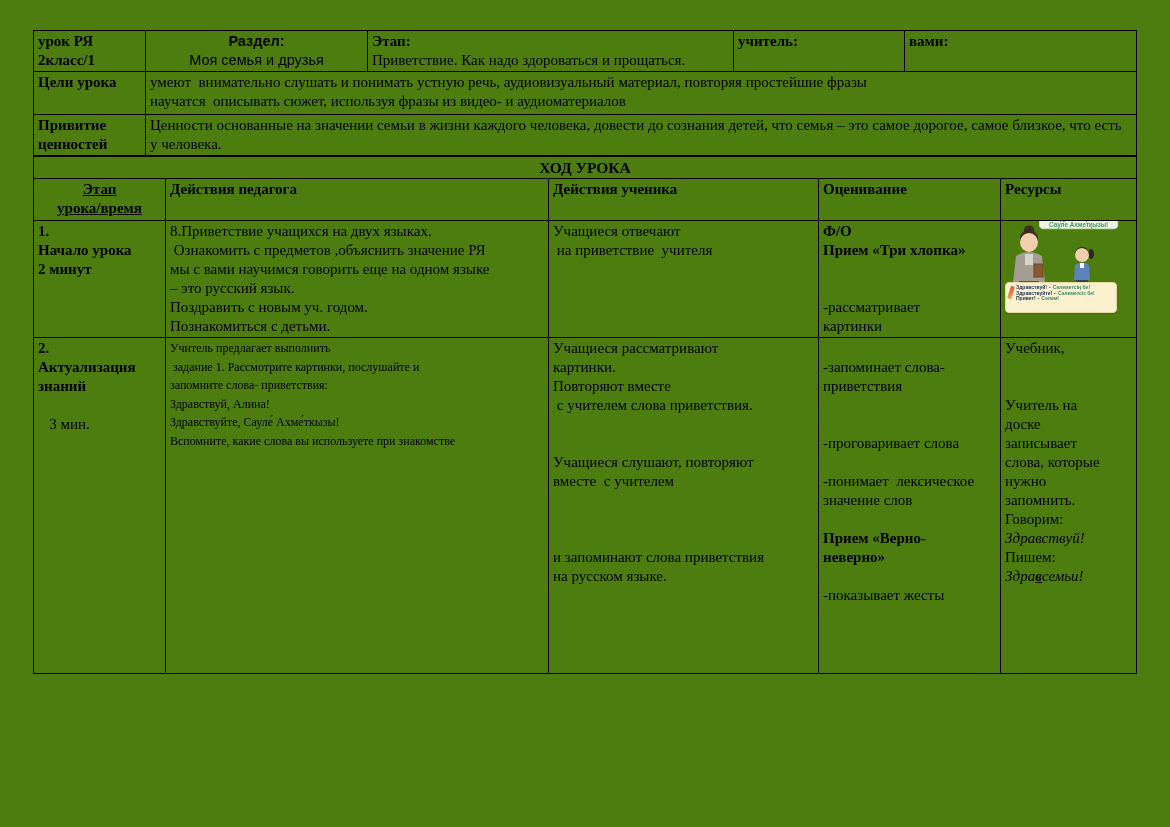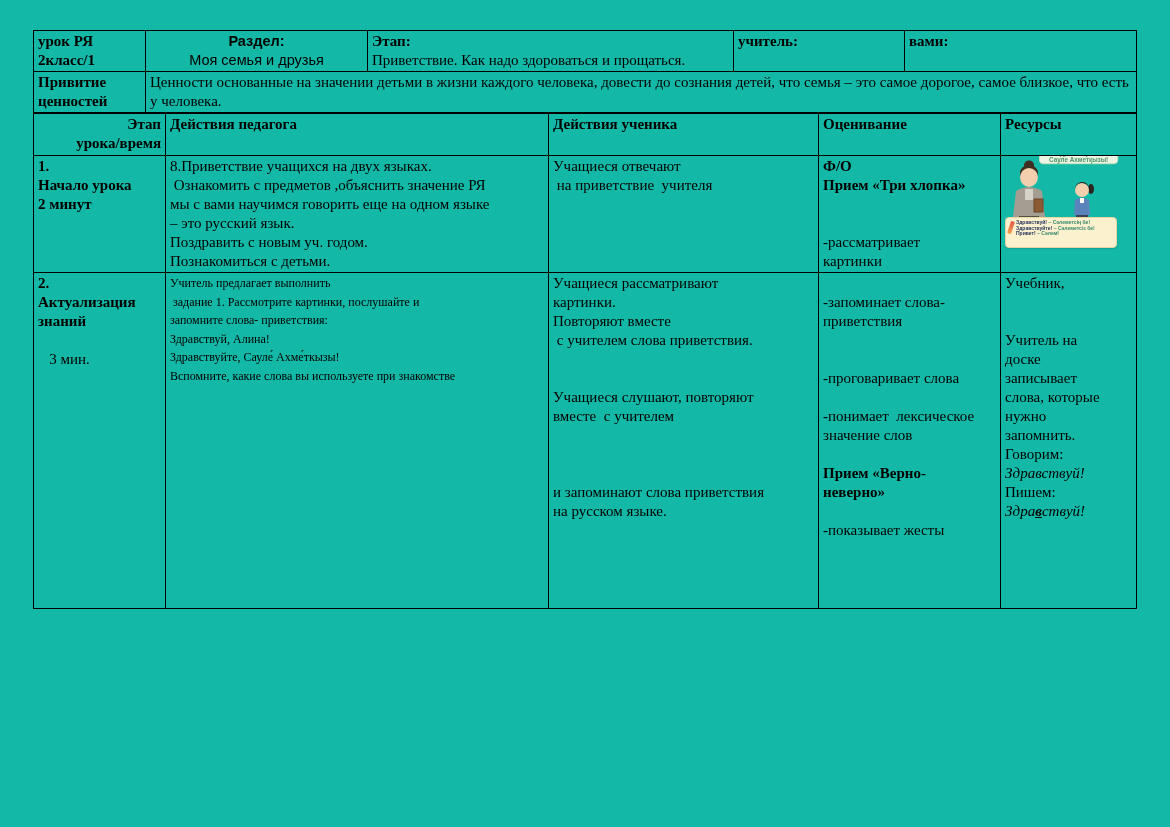--- a/index.html
+++ b/index.html
@@ -1,30 +1,30 @@
 <!DOCTYPE html>
 <html><head>
 <meta charset="utf-8">
 <style>
   html,body{margin:0;padding:0;background:#fff;}
-  .page{position:relative;width:1170px;height:827px;background:#14b8a6;overflow:hidden;
+  .page{position:relative;width:1170px;height:827px;background:#4d7c0f;overflow:hidden;
         font-family:"Liberation Serif",serif;color:#000;}
   .content{position:absolute;left:33px;top:30px;}
   table{border-collapse:collapse;table-layout:fixed;width:1103px;}
   td{border:1px solid #000;vertical-align:top;padding:1px 4px;font-size:15px;line-height:19px;
      overflow:hidden;}
   .b{font-weight:bold;}
   .it{font-style:italic;}
   .u{font-weight:bold;text-decoration:underline;}
   .pre{white-space:pre-wrap;}
   .sans{font-family:"Liberation Sans",sans-serif;font-size:14.5px;text-align:center;}
   .sm{font-size:12px;line-height:18.6px;}
   .title-row td{padding:0;text-align:center;font-weight:bold;font-size:15.5px;line-height:21px;}
   .hdr{font-weight:bold;text-align:left;}
-  .hdr-left{font-weight:bold;text-align:right;}
+  .hdr-left{font-weight:bold;text-align:center;text-decoration:underline;}
   .res-cell{padding:0;position:relative;}
   
   .illus{position:absolute;left:2px;top:0;width:130px;height:112px;overflow:hidden;}
   .bubble{position:absolute;left:36px;top:-8px;width:82px;background:#ecf5e3;border:1px solid #c9dfbc;
           border-radius:5px;padding:1px 2px;color:#4a9464;font-weight:bold;font-size:7px;line-height:7px;
           text-align:center;font-family:"Liberation Sans",sans-serif;transform:scale(.9);transform-origin:top left;}
   .fig-teacher{position:absolute;left:4px;top:3px;width:44px;height:76px;}
   .fig-student{position:absolute;left:68px;top:24px;width:26px;height:54px;}
   .note{position:absolute;left:2px;top:61px;width:112px;height:31px;background:#fbf1cf;
         border:1px solid #e6d6a3;border-radius:4px;display:flex;align-items:flex-start;
@@ -58,37 +58,45 @@
           <div class="b">Раздел:</div>
           <div>Моя семья и друзья</div>
         </td>
         <td>
           <div class="b">Этап:</div>
           <div>Приветствие. Как надо здороваться и прощаться.</div>
         </td>
         <td class="b">учитель:</td>
         <td class="b">вами:</td>
       </tr>
+      <tr style="height:43px">
+        <td class="b">Цели урока</td>
+        <td colspan="4" class="pre">умеют  внимательно слушать и понимать устную речь, аудиовизуальный материал, повторяя простейшие фразы
+научатся  описывать сюжет, используя фразы из видео- и аудиоматериалов</td>
+      </tr>
       <tr style="height:38px">
         <td class="b pre">Привитие
 ценностей</td>
-        <td colspan="4">Ценности основанные на значении детьми в жизни каждого человека, довести до сознания детей, что семья – это самое дорогое, самое близкое, что есть у человека.</td>
+        <td colspan="4">Ценности основанные на значении семьи в жизни каждого человека, довести до сознания детей, что семья – это самое дорогое, самое близкое, что есть у человека.</td>
       </tr>
     </tbody>
       </table>
 
     <table>
       <colgroup>
         <col style="width:132px">
           <col style="width:383px">
           <col style="width:270px">
         <col style="width:182px">
           <col style="width:136px">
       </colgroup>
       <tbody>
+          <tr class="title-row" style="height:22px">
+        <td colspan="5">ХОД УРОКА</td>
+      </tr>
       <tr style="height:42px">
         <td class="hdr-left pre">Этап
 урока/время</td>
         <td class="hdr">Действия педагога</td>
         <td class="hdr">Действия ученика</td>
         <td class="hdr">Оценивание</td>
         <td class="hdr">Ресурсы</td>
       </tr>
 
       <tr style="height:116px">
@@ -193,19 +201,19 @@
 
 Учитель на
 доске
 записывает
 слова, которые
 нужно
 запомнить.
 Говорим:
 </span><span class="it">Здравствуй!</span><span>
 Пишем:
-</span><span class="it">Здра</span><span class="it u">в</span><span class="it">ствуй!</span></td>
+</span><span class="it">Здра</span><span class="it u">в</span><span class="it">семьи!</span></td>
       </tr>
     </tbody>
       </table>
 
   </div>
 </div>
 
 </body></html>

